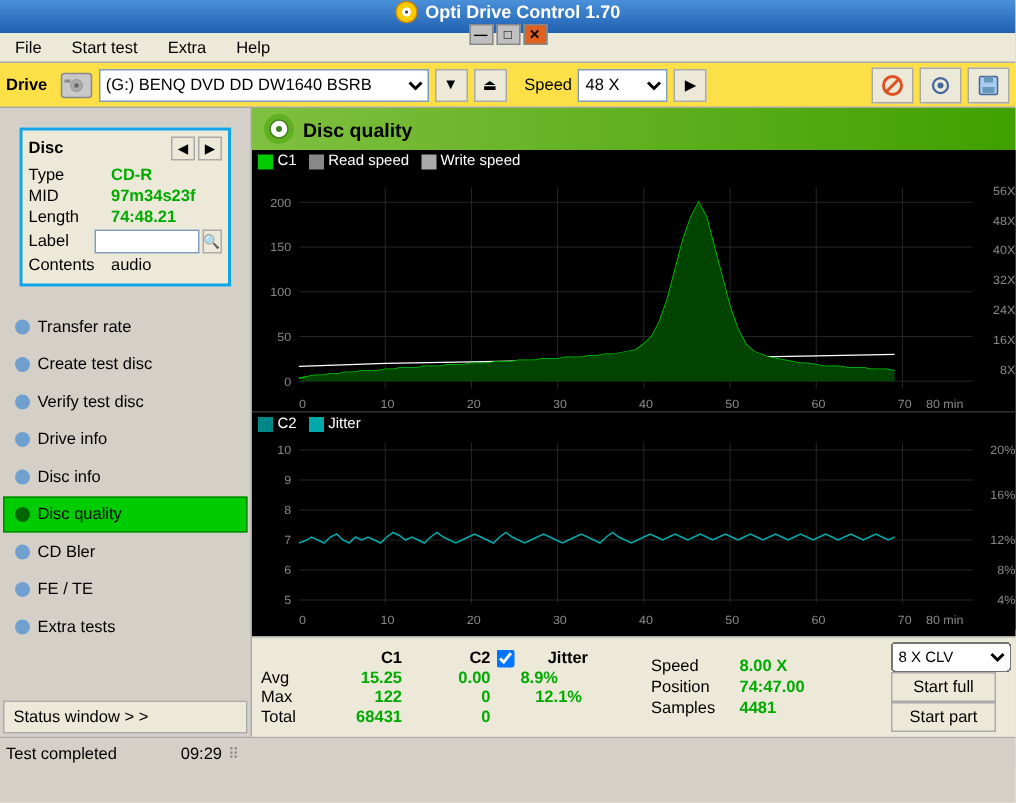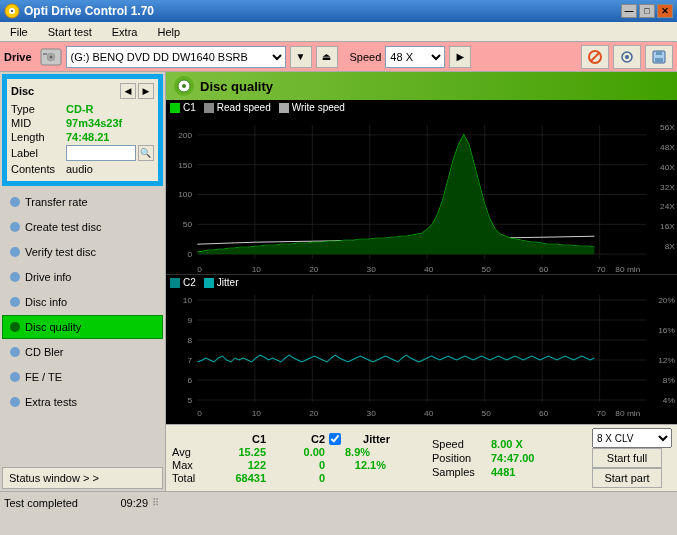--- a/index.html
+++ b/index.html
@@ -1,41 +1,41 @@
 <!DOCTYPE html>
 <html><head>
   <meta charset="utf-8">
   <style>
     * { margin: 0; padding: 0; box-sizing: border-box; }
     body { width: 677px; height: 535px; background: #d4d0c8; font-family: 'Segoe UI', Tahoma, Arial, sans-serif; font-size: 11px; overflow: hidden; }
 
     
-    .title-bar { background: linear-gradient(to bottom, #4a90d9, #2060b0); height: 22px; display: flex; align-items: center; justify-content: space-between; padding: 0 4px; color: white; font-size: 12px; font-weight: bold; }
+    .title-bar { background: linear-gradient(to bottom, #4a90d9, #2060b0); height: 22px; display: flex; align-items: center; justify-content: space-between; padding: 0 4px; color: white; font-size: 12px; font-weight: bold; flex-direction: column; }
     .title-bar-left { display: flex; align-items: center; }
     .title-bar-controls { display: flex; gap: 2px; }
     .title-btn { width: 16px; height: 14px; background: #c0c0c0; border: 1px solid #888; font-size: 9px; display: flex; align-items: center; justify-content: center; cursor: pointer; color: black; }
 
     
     .menu-bar { background: #ece9d8; height: 20px; display: flex; align-items: center; padding: 0 4px; border-bottom: 1px solid #aaa; gap: 8px; }
     .menu-item { padding: 1px 6px; cursor: pointer; font-size: 11px; color: #000; }
 
     
-    .drive-bar { background: #fca5a5; height: 30px; display: flex; align-items: center; padding: 2px 4px; border-bottom: 1px solid #aaa; gap: 4px; }
+    .drive-bar { background: #fde047; height: 30px; display: flex; align-items: center; padding: 2px 4px; border-bottom: 1px solid #aaa; gap: 4px; }
     .drive-label { font-size: 11px; color: #000; font-weight: bold; margin-right: 4px; }
     .drive-select { height: 22px; font-size: 11px; min-width: 220px; background: white; border: 1px solid #7f9db9; }
     .drive-btn { width: 22px; height: 22px; background: #ece9d8; border: 1px solid #aaa; cursor: pointer; display: flex; align-items: center; justify-content: center; font-size: 10px; }
     .speed-label { font-size: 11px; margin-left: 8px; }
     .speed-select { height: 22px; font-size: 11px; width: 60px; background: white; border: 1px solid #7f9db9; }
 
     
     .main-layout { display: flex; height: calc(535px - 22px - 20px - 30px - 22px - 22px); }
 
     
     .sidebar { width: 168px; background: #d4d0c8; border-right: 1px solid #aaa; display: flex; flex-direction: column; }
-    .disc-section { background: #ece9d8; border: 5px solid #0ea5e9; margin: 2px; padding: 4px; }
+    .disc-section { background: #ece9d8; border: 2px solid #0ea5e9; margin: 13px; padding: 4px; }
     .disc-header { display: flex; align-items: center; justify-content: space-between; margin-bottom: 4px; }
     .disc-title { font-weight: bold; font-size: 11px; }
     .disc-refresh { width: 16px; height: 16px; background: #ece9d8; border: 1px solid #aaa; cursor: pointer; font-size: 9px; display: flex; align-items: center; justify-content: center; }
     .disc-row { display: flex; align-items: center; margin-bottom: 2px; }
     .disc-key { width: 55px; font-size: 11px; color: #000; }
     .disc-val { font-size: 11px; color: #00aa00; font-weight: bold; }
     .disc-val-dark { font-size: 11px; color: #000; }
     .label-input { width: 70px; height: 16px; background: white; border: 1px solid #7f9db9; font-size: 10px; }
     .label-btn { width: 16px; height: 16px; background: #ece9d8; border: 1px solid #aaa; margin-left: 2px; cursor: pointer; font-size: 9px; }
 

